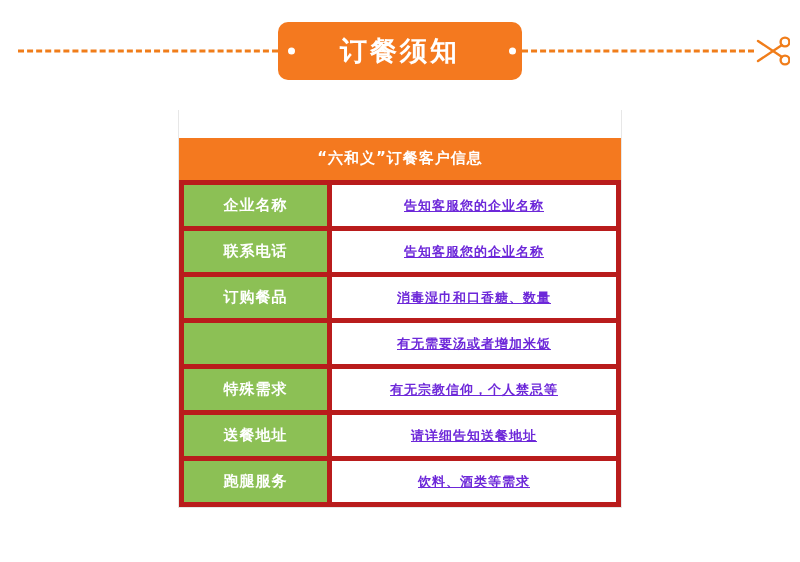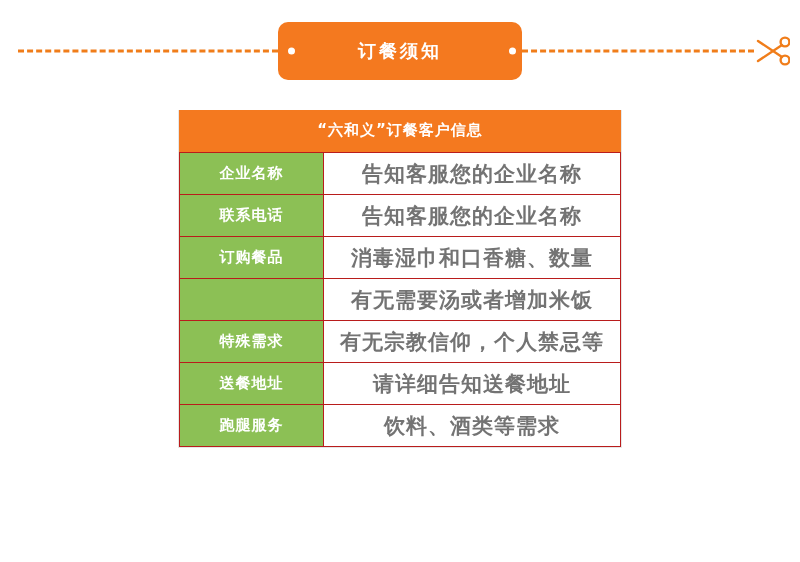--- a/index.html
+++ b/index.html
@@ -56,21 +56,21 @@
     background: #f4791f;
     border-radius: 10px;
     box-sizing: border-box;
     display: flex;
     align-items: center;
     justify-content: center;
     z-index: 2;
   }
   .banner-title {
     color: #ffffff;
-    font-size: 18px;
+    font-size: 27px;
     font-weight: bold;
     letter-spacing: 3px;
     font-family: "DejaVu Sans", "Liberation Sans", sans-serif;
   }
 
   .scissor {
     position: absolute;
     right: 10px;
     top: 50%;
     transform: translateY(-50%);
@@ -91,56 +91,58 @@
 
   .table-head {
     background: #f4791f;
     color: #ffffff;
     font-size: 15px;
     font-weight: bold;
     text-align: center;
     padding: 11px 0 12px;
     letter-spacing: 1px;
     font-family: "DejaVu Sans", "Liberation Sans", sans-serif;
+    margin-top: 28px;
   }
 
   table.info {
     width: 100%;
     border-collapse: collapse;
     table-layout: fixed;
   }
 
   table.info td {
-    border: 1px solid #b91c1c;
+    border: 5px solid #b91c1c;
     padding: 0;
     height: 41px;
     vertical-align: middle;
   }
 
   td.label {
     width: 143px;
     background: #8cc055;
     color: #ffffff;
     font-size: 15px;
     font-weight: bold;
     text-align: center;
     letter-spacing: 1px;
     font-family: "DejaVu Sans", "Liberation Sans", sans-serif;
   }
 
   td.value {
     background: #ffffff;
     border: 1px solid #e9e9e9;
     border-left: 1px solid #d7d7d7;
-    color: #737373;
-    font-size: 21px;
+    color: #6d28d9;
+    font-size: 13px;
     font-weight: bold;
     text-align: center;
     letter-spacing: 1px;
     font-family: "DejaVu Sans", "Liberation Sans", sans-serif;
+    text-decoration: underline;
   }
 
   tr.tall td { height: 41px; }
 </style>
 </head>
 <body>
 
 <div class="banner-row">
   <div class="dash-line left"></div>
   <div class="dash-line right"></div>

